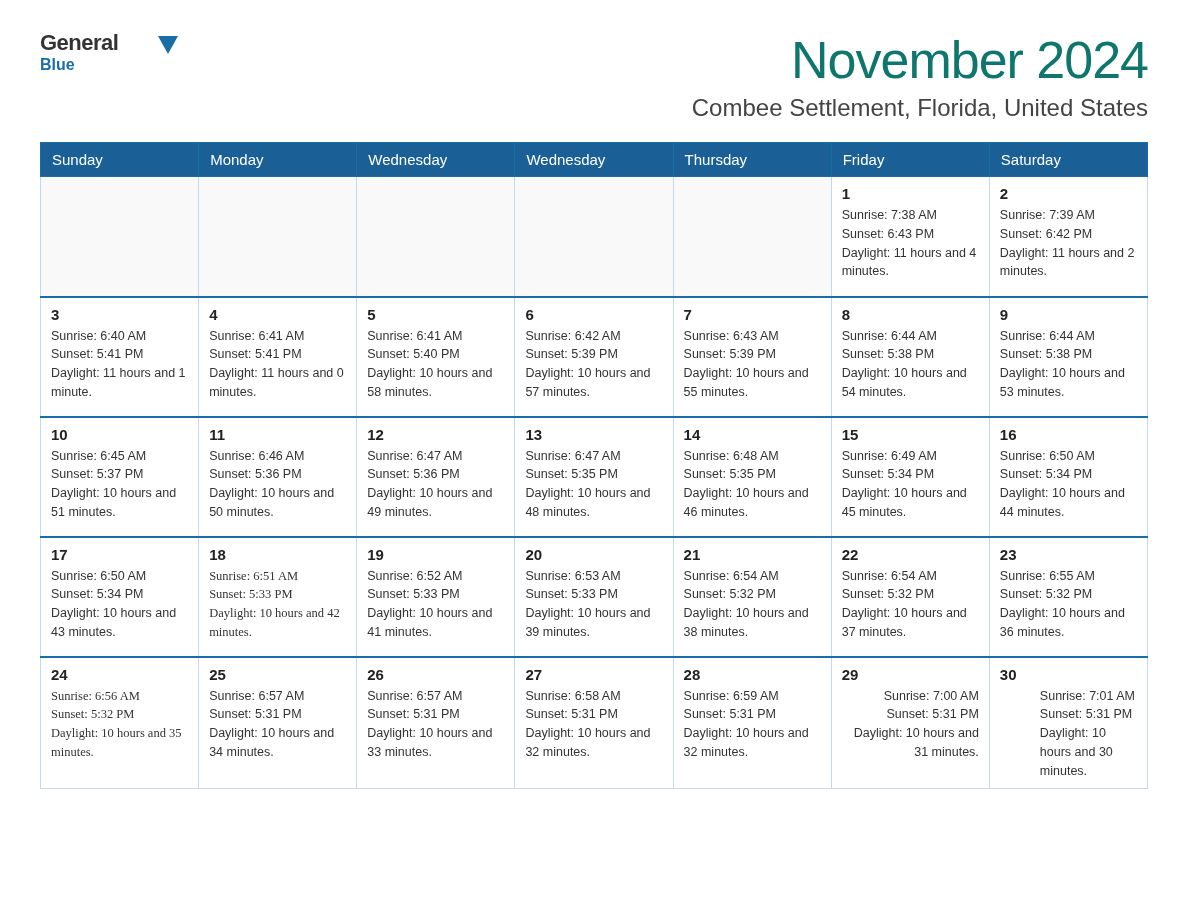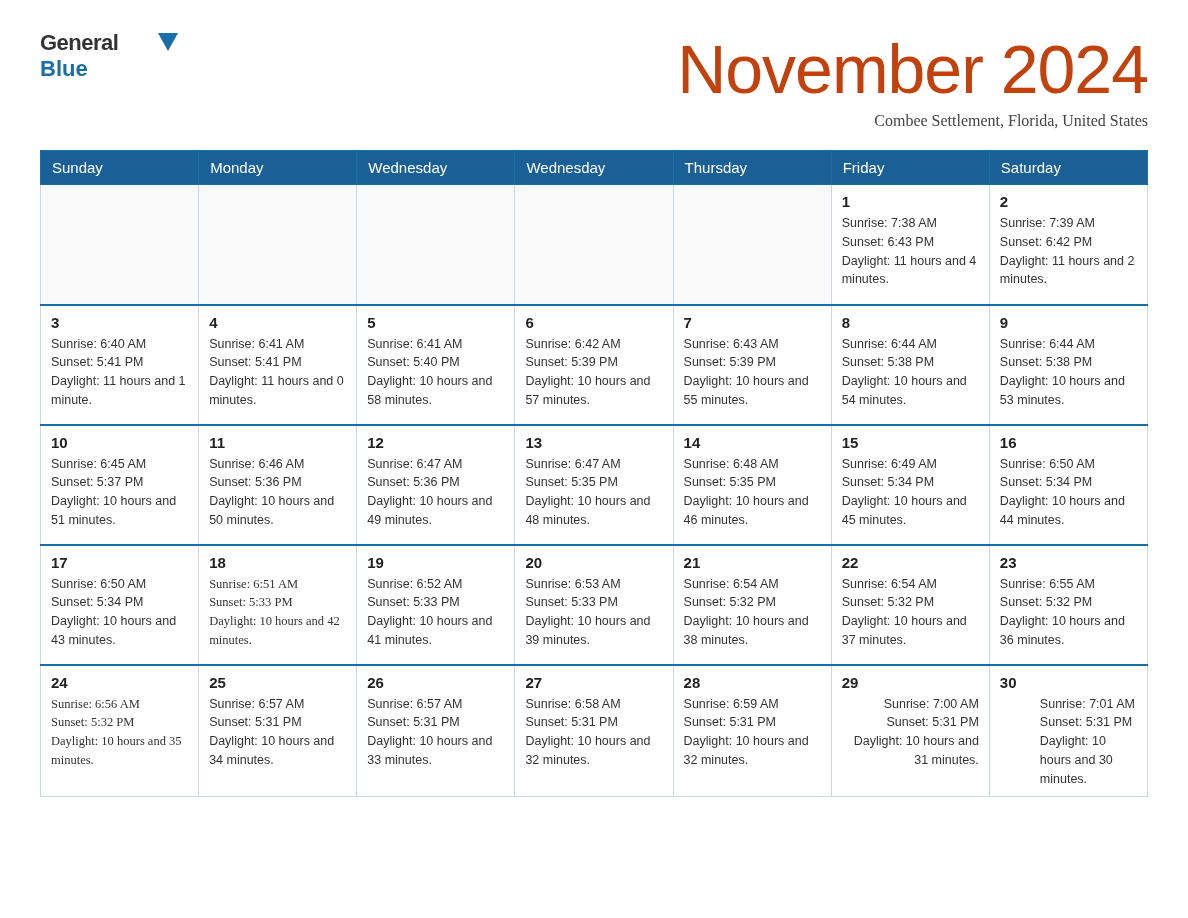--- a/index.html
+++ b/index.html
@@ -16,58 +16,58 @@
       align-items: flex-start;
       margin-bottom: 20px;
     }
     .logo {
       display: flex;
       flex-direction: column;
       align-items: flex-start;
     }
     .logo-top {
       display: flex;
+      align-items: center;
       gap: 37px;
     }
     .logo-general {
       font-size: 22px;
       font-weight: bold;
       color: #333;
       letter-spacing: -0.5px;
     }
     .logo-triangle {
       width: 0;
       height: 0;
       border-left: 10px solid transparent;
       border-right: 10px solid transparent;
       border-top: 18px solid #1a6ea8;
       margin-left: 3px;
       margin-top: 3px;
     }
     .logo-blue {
-      font-size: 22px;
+      font-size: 16px;
       font-weight: bold;
       color: #1a6ea8;
       margin-left: 0;
     }
     .title-section {
       text-align: right;
     }
     .month-title {
-      font-size: 68px;
+      font-size: 52px;
       font-weight: normal;
-      color: #c2410c;
+      color: #0f766e;
       letter-spacing: -1px;
       text-align: right;
     }
     .location {
-      font-size: 16px;
+      font-size: 24px;
       color: #444;
       margin-top: 4px;
-      font-family: Liberation Serif, serif;
     }
     .calendar {
       width: 100%;
       border-collapse: collapse;
       border: 1.5px solid #1a6ea8;
     }
     .calendar th {
       background-color: #1a5f96;
       color: #fff;
       font-size: 15px;

